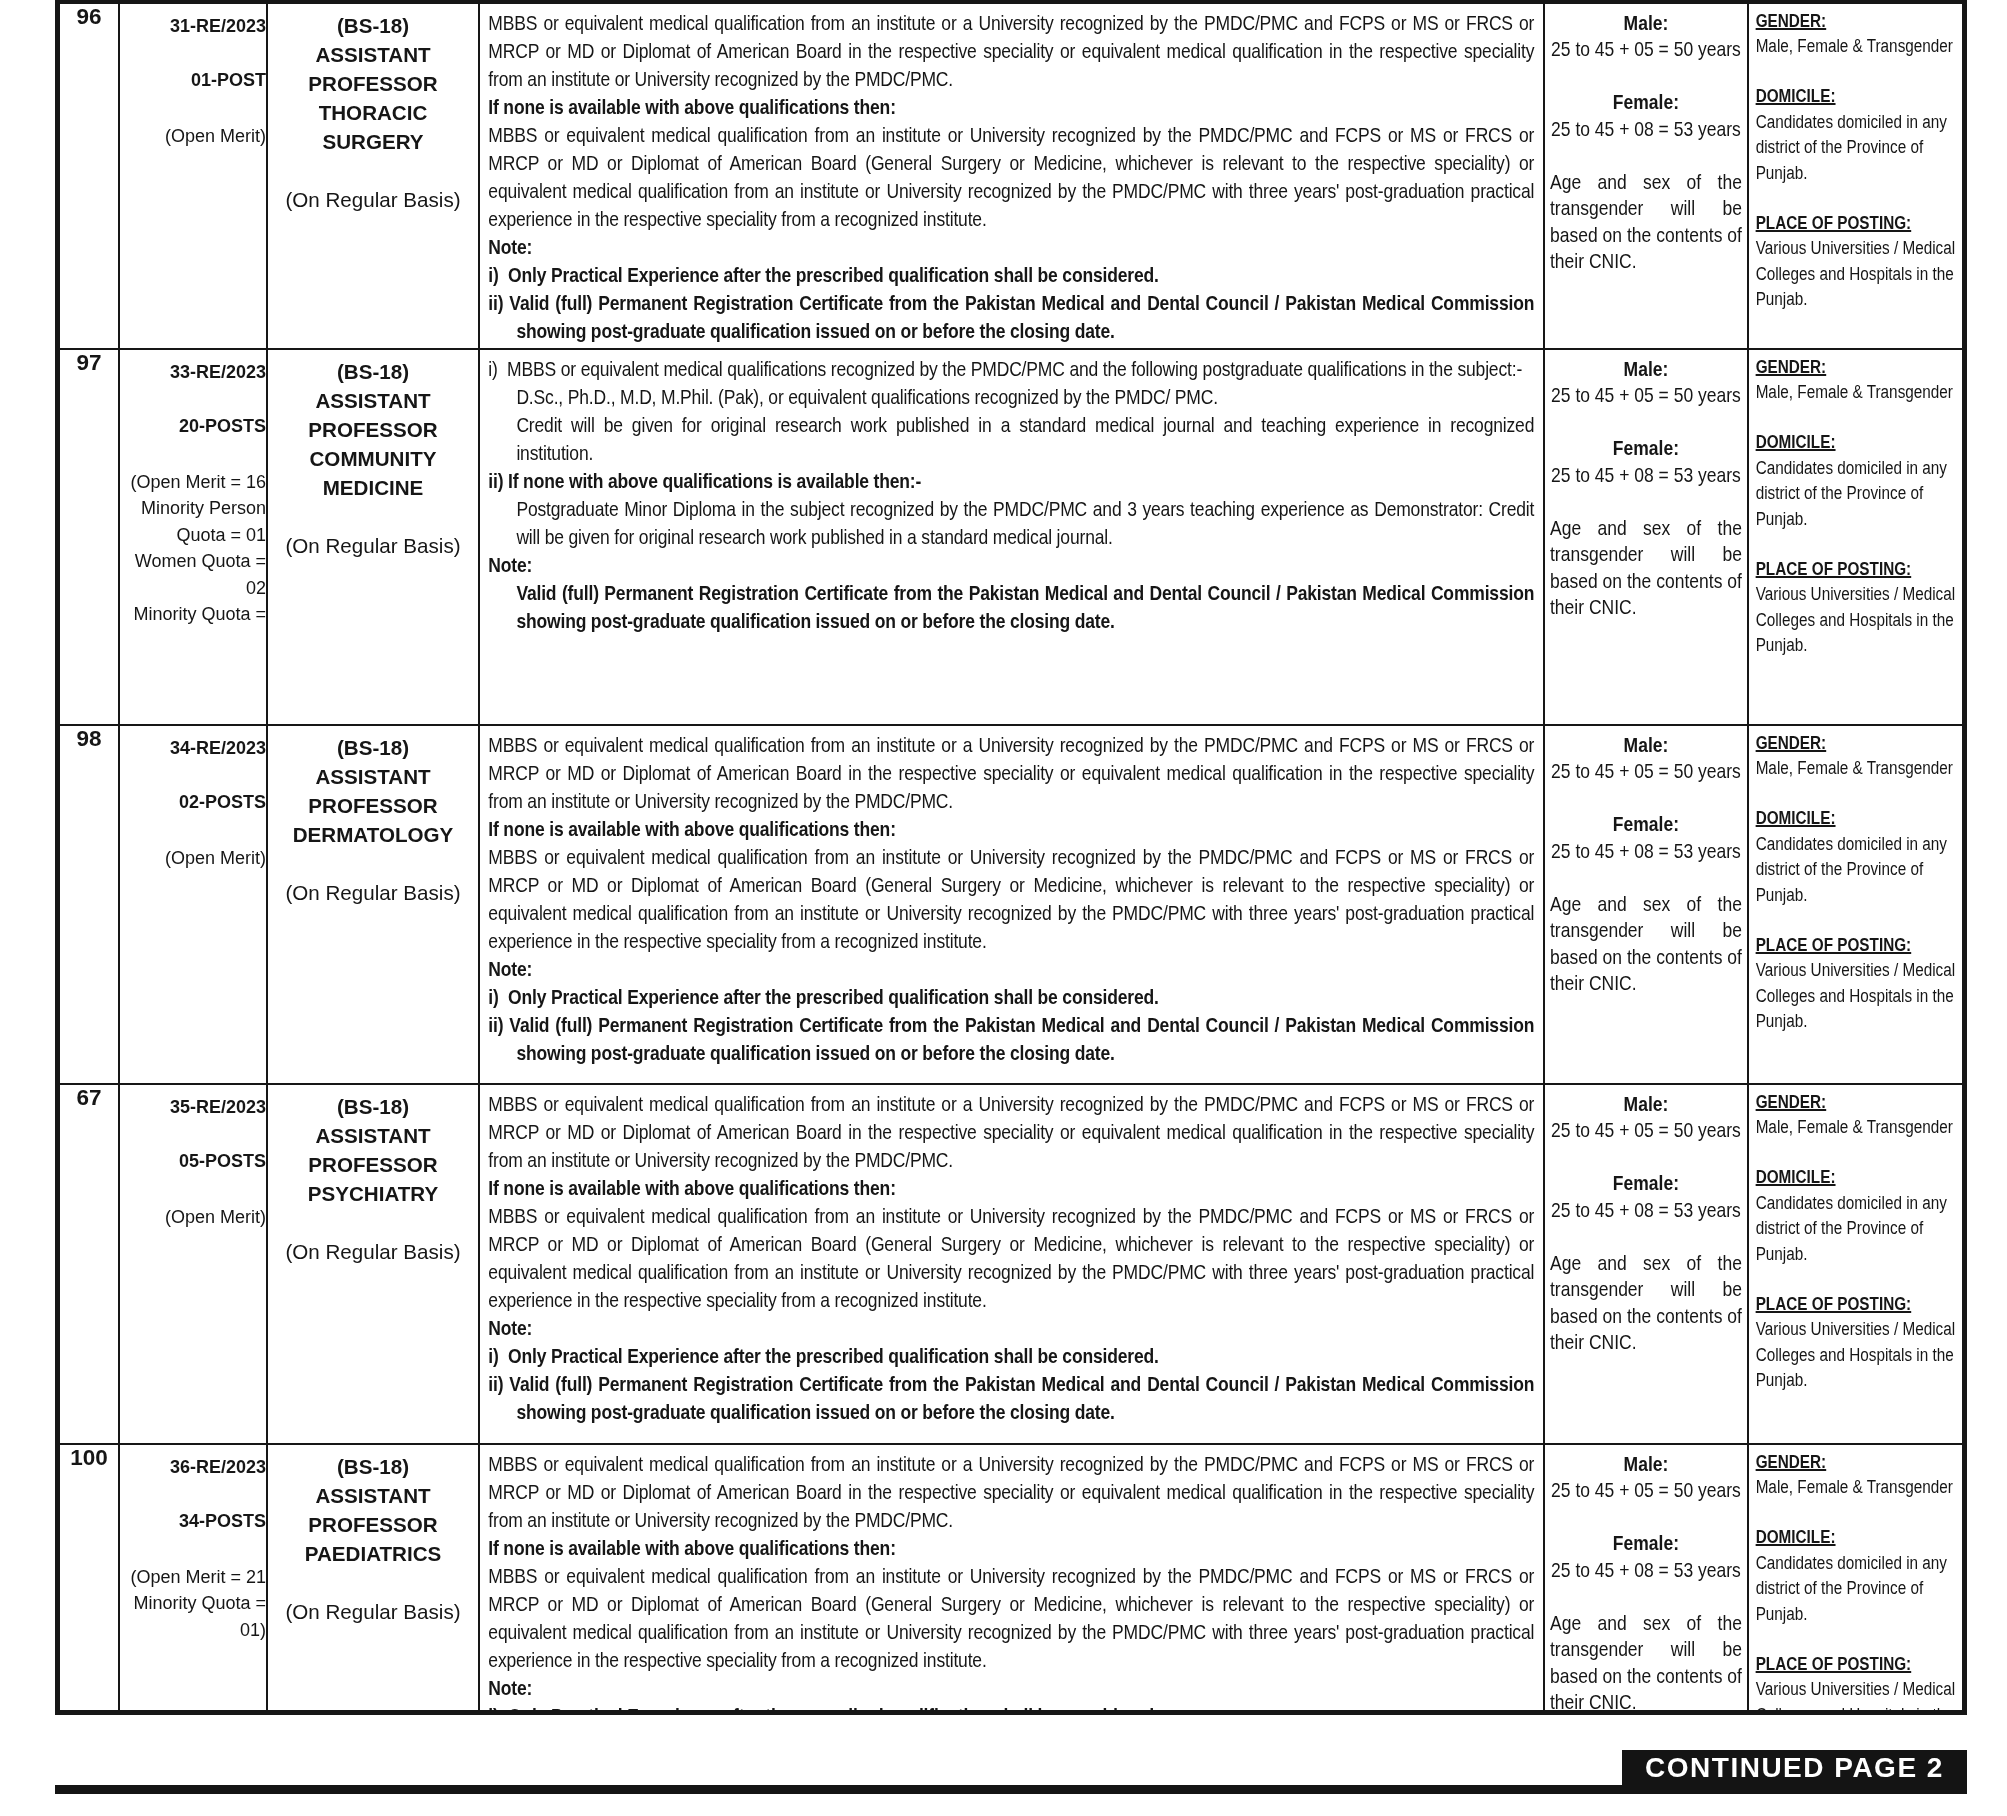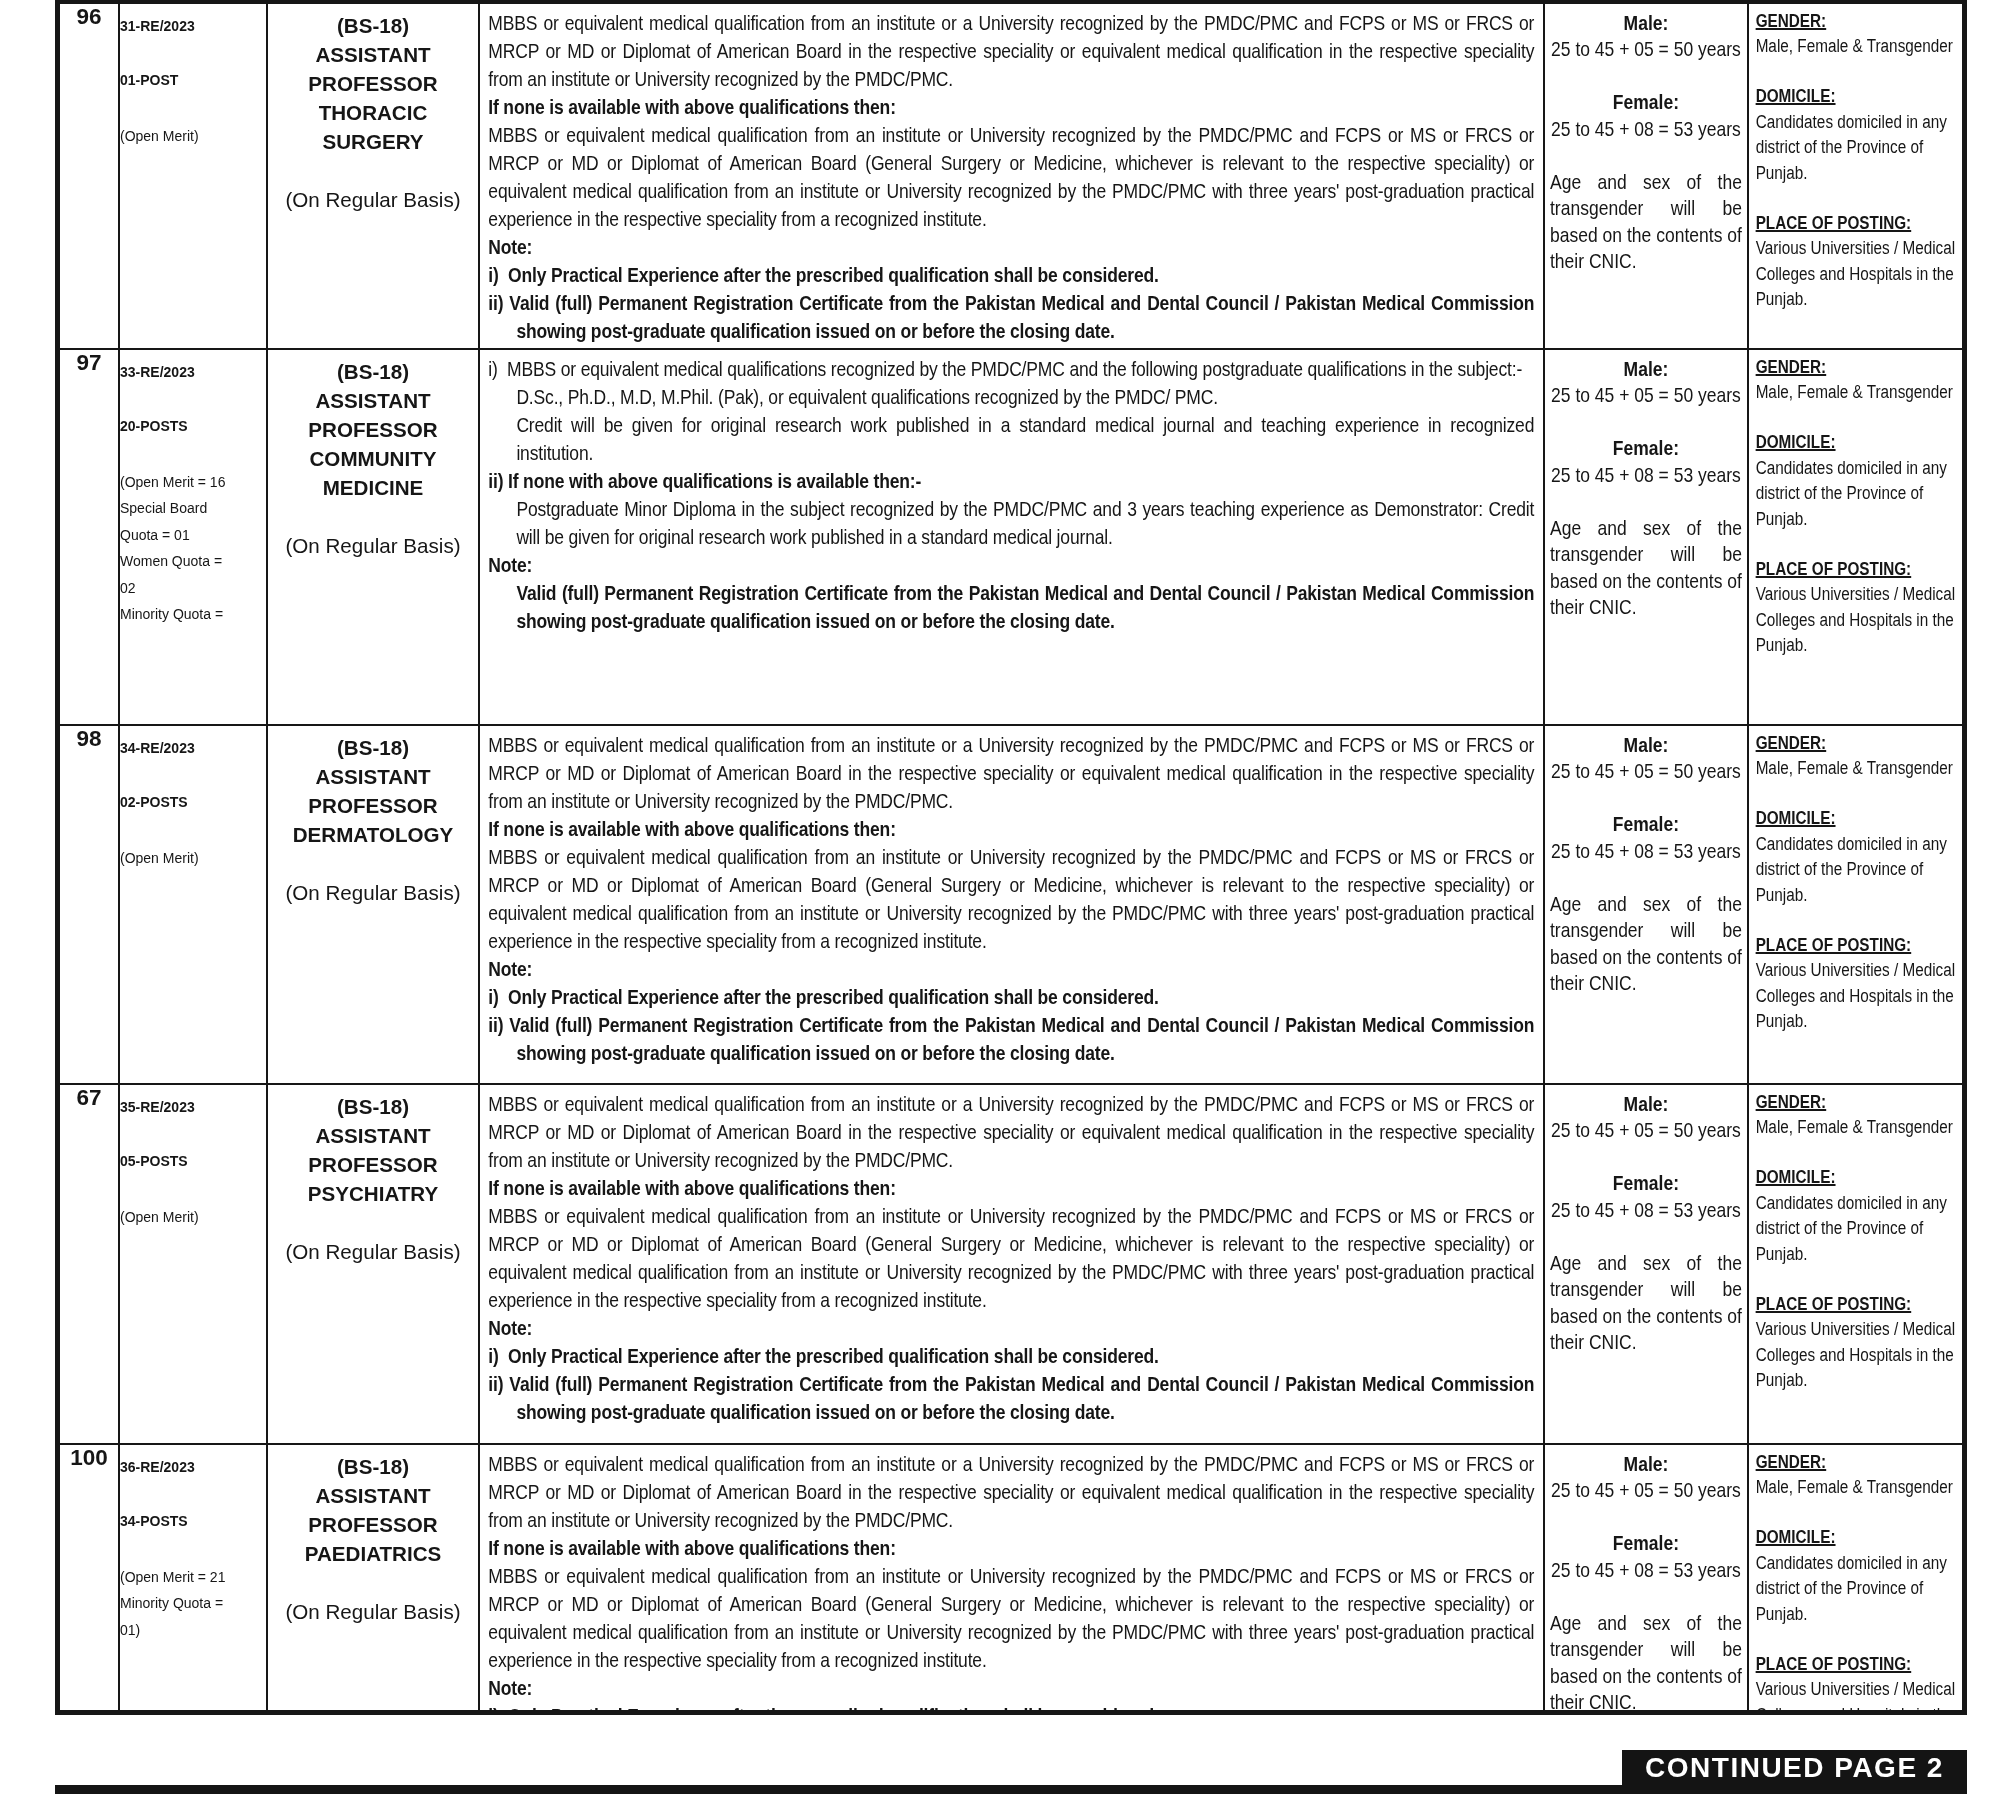--- a/index.html
+++ b/index.html
@@ -18,21 +18,21 @@
   .tbl{position:absolute;left:55px;top:0;width:1912px;border:5.9px solid var(--ink);border-top-width:4.9px;background:var(--paper);}
   .row{display:grid;grid-template-columns:60px 148px 212px 1065px 204px 212px;border-bottom:2.9px solid var(--ink);}
   .row:last-child{border-bottom:none;}
   .cell{border-right:2.9px solid var(--ink);overflow:hidden;height:100%;}
   .cell:last-child{border-right:none;}
 
   
   .c1{text-align:center;padding-top:0;font-weight:bold;font-size:22.5px;}
 
   
-  .c2{text-align:left;padding-top:8.8px;font-size:14px;line-height:26.5px;}
+  .c2{text-align:right;padding-top:8.8px;font-size:18px;line-height:26.5px;}
   .c2 .case{font-weight:bold;margin-bottom:28px;}
   .c2 .posts{font-weight:bold;margin-bottom:29px;}
   .c2 .quota{font-weight:normal;}
 
   
   .c3{text-align:center;padding-top:6.9px;font-size:20.6px;line-height:29px;}
   .c3 .grade{font-weight:bold;}
   .c3 .tl{font-weight:bold;}
   .c3 .basis{margin-top:29px;font-weight:normal;}
 
@@ -133,21 +133,21 @@
       </div>
       <div class="row" style="height: 376px;">
         <div class="cell c1">
           <div class="sr">97</div>
         </div>
         <div class="cell c2">
           <div class="case">33-RE/2023</div>
           <div class="posts">20-POSTS</div>
           <div class="quota">
             <div>(Open Merit = 16</div>
-            <div>Special Board</div>
+            <div>Minority Person</div>
             <div>Quota = 01</div>
             <div>Women Quota =</div>
             <div>02</div>
             <div>Minority Quota =</div>
           </div>
         </div>
         <div class="cell c3">
           <div class="grade">(BS-18)</div>
           <div class="tl">ASSISTANT</div>
           <div class="tl">PROFESSOR</div>

